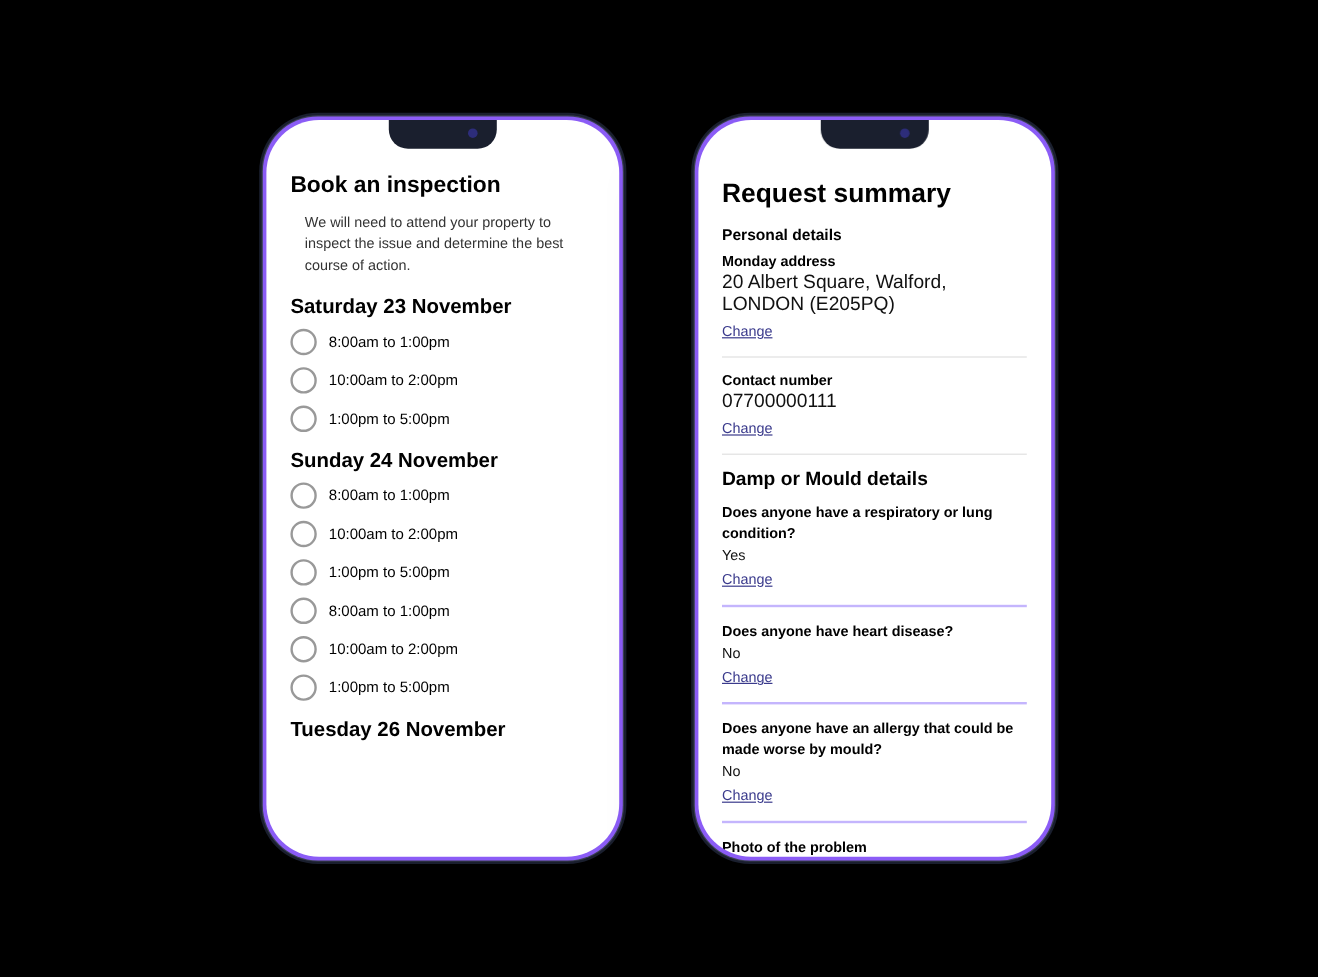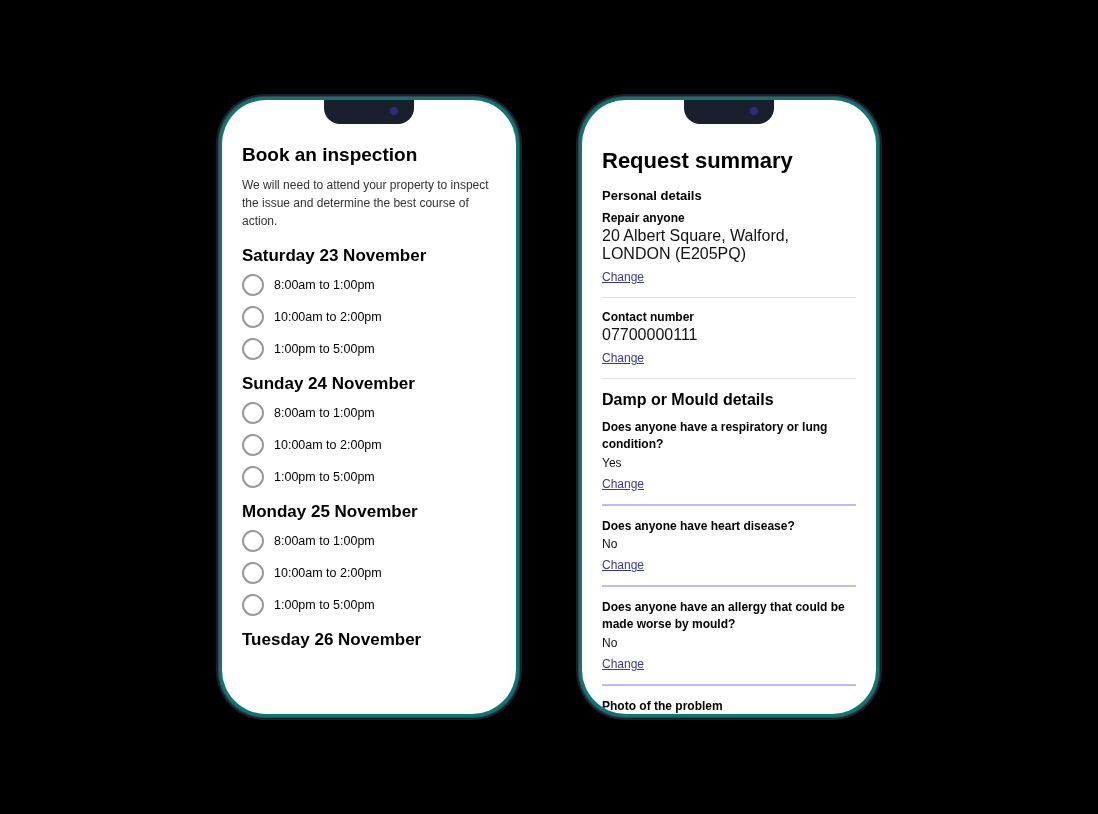--- a/index.html
+++ b/index.html
@@ -21,21 +21,21 @@
       align-items: center;
       justify-content: center;
       padding: 40px;
     }
 
     
     .phone {
       position: relative;
       width: 300px;
       height: 620px;
-      background: #0f766e;
+      background: #8b5cf6;
       border-radius: 46px;
       padding: 3px;
       box-shadow:
         0 0 0 1px #3a3f50,
         0 0 0 3px #1a1f2e,
         0 20px 60px rgba(0,0,0,0.8);
     }
 
     .phone-inner {
       width: 100%;
@@ -86,20 +86,21 @@
       color: #000;
       margin-bottom: 10px;
       margin-top: 6px;
     }
 
     .page-subtitle {
       font-size: 12px;
       color: #333;
       line-height: 1.5;
       margin-bottom: 16px;
+      margin-left: 12px;
     }
 
     .day-group-title {
       font-size: 17px;
       font-weight: 700;
       color: #000;
       margin: 14px 0 8px 0;
     }
 
     .time-slot {
@@ -227,21 +228,20 @@
         </div>
         <div class="time-slot">
           <div class="radio-circle"></div>
           <span class="time-label">10:00am to 2:00pm</span>
         </div>
         <div class="time-slot">
           <div class="radio-circle"></div>
           <span class="time-label">1:00pm to 5:00pm</span>
         </div>
 
-        <div class="day-group-title">Monday 25 November</div>
         <div class="time-slot">
           <div class="radio-circle"></div>
           <span class="time-label">8:00am to 1:00pm</span>
         </div>
         <div class="time-slot">
           <div class="radio-circle"></div>
           <span class="time-label">10:00am to 2:00pm</span>
         </div>
         <div class="time-slot">
           <div class="radio-circle"></div>
@@ -257,21 +257,21 @@
     <div class="phone-inner">
       <div class="notch">
         <div class="notch-dot"></div>
       </div>
       <div class="screen-content">
         <h1 class="summary-title">Request summary</h1>
 
         <div class="section-heading">Personal details</div>
 
         <div class="field-group">
-          <div class="field-label">Repair anyone</div>
+          <div class="field-label">Monday address</div>
           <div class="field-value">20 Albert Square, Walford, LONDON (E205PQ)</div>
           <span class="change-link">Change</span>
         </div>
 
         <div class="field-group">
           <div class="field-label">Contact number</div>
           <div class="field-value">07700000111</div>
           <span class="change-link">Change</span>
         </div>
 

